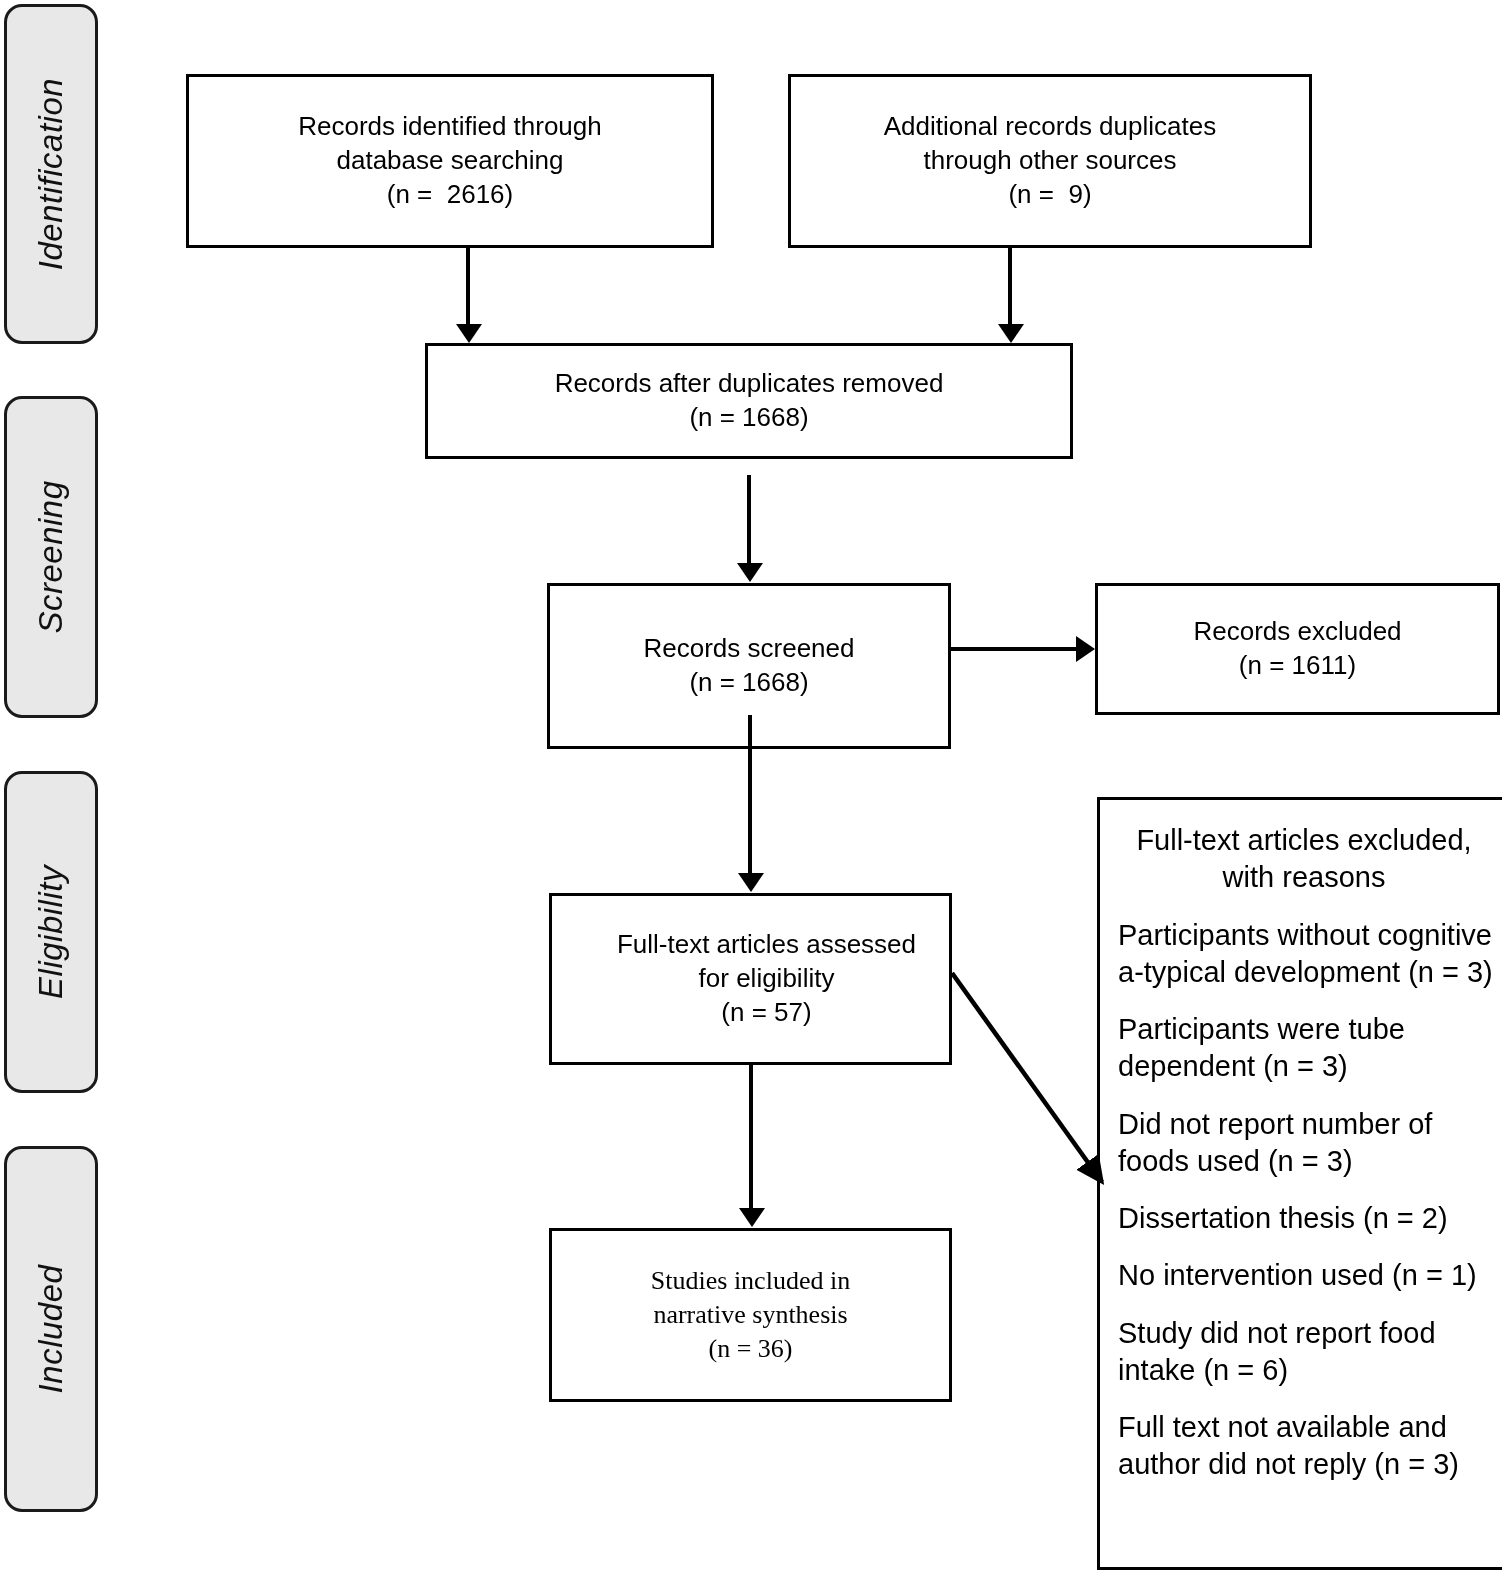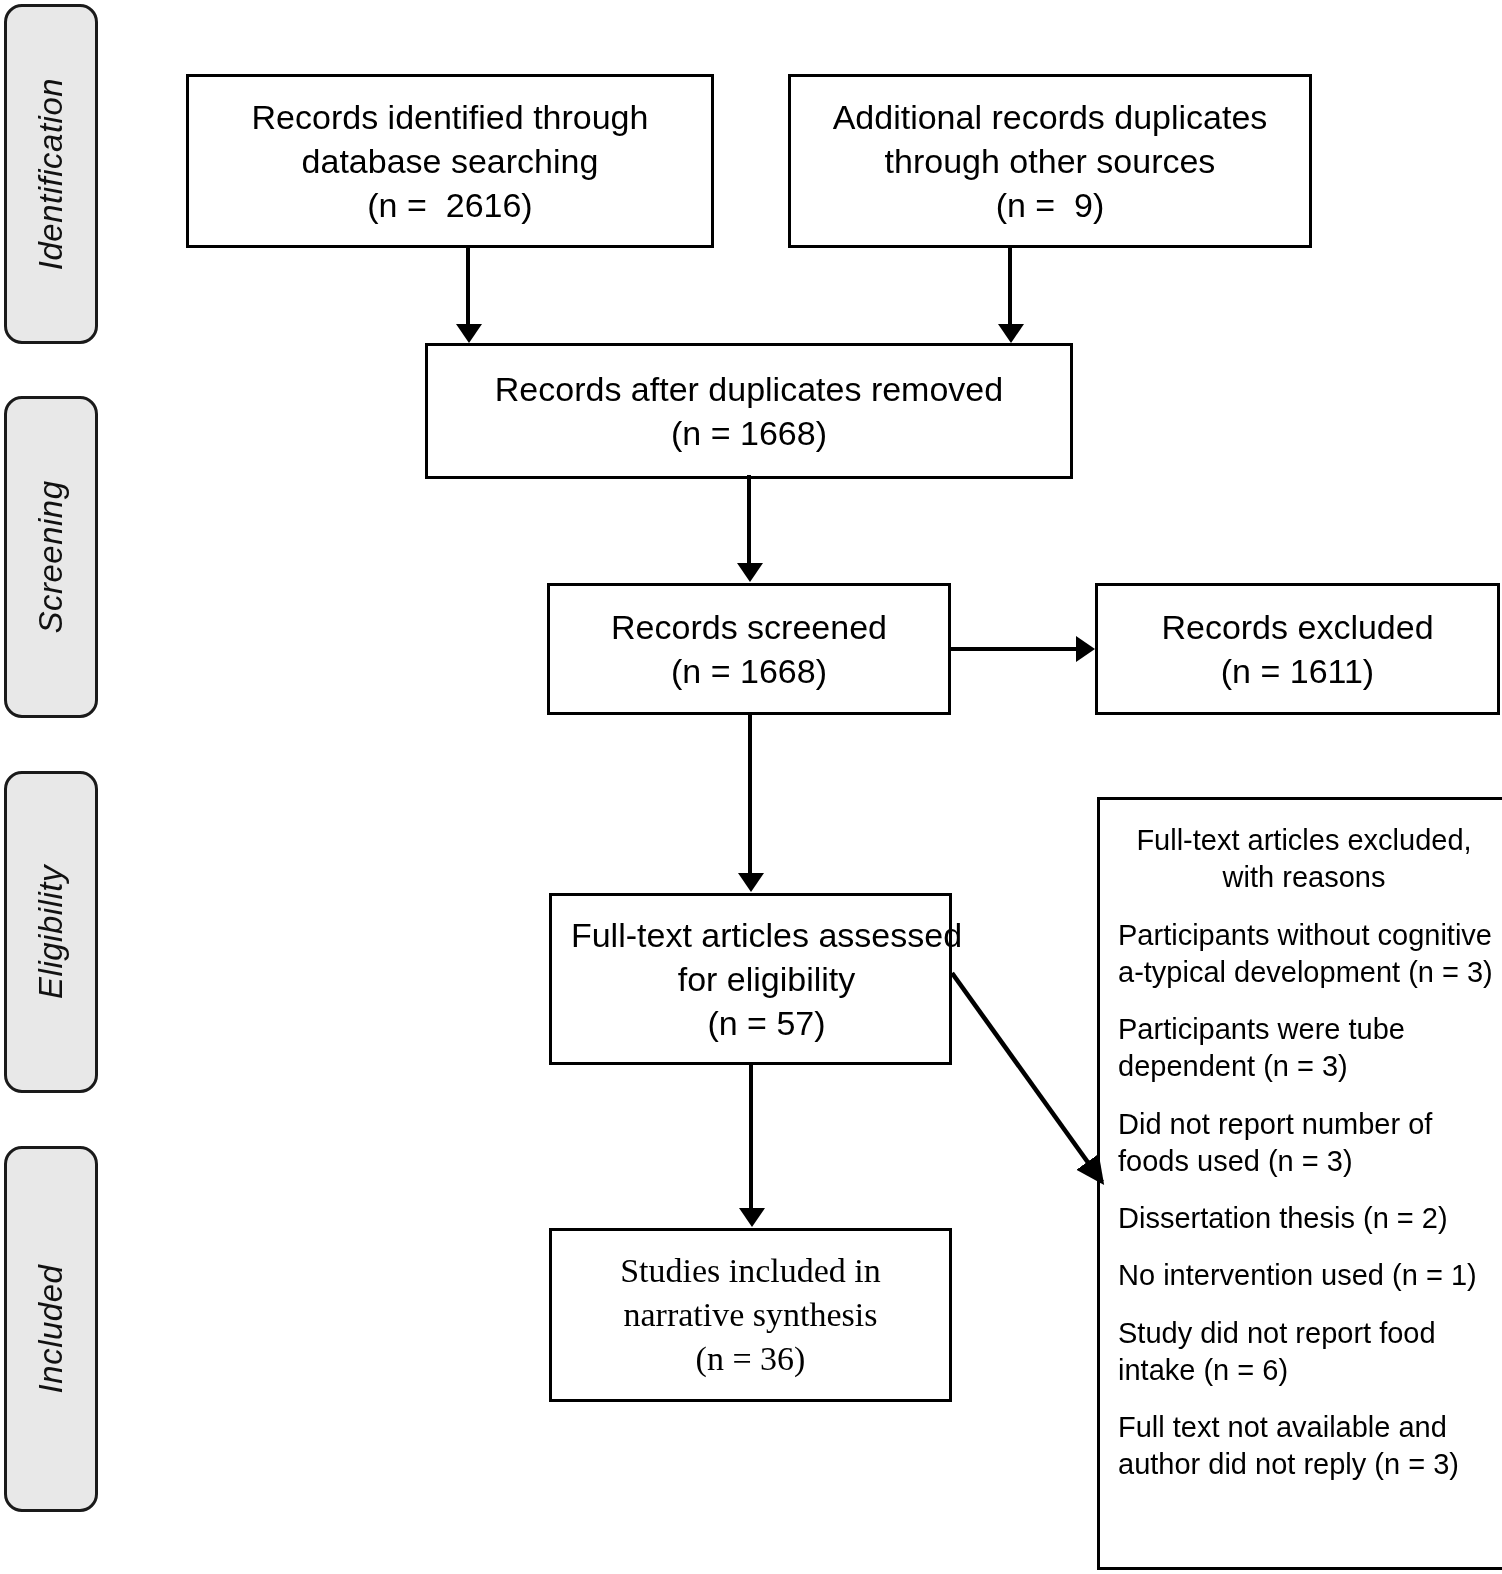--- a/index.html
+++ b/index.html
@@ -50,30 +50,30 @@
   .box {
     position: absolute;
     box-sizing: border-box;
     background: #ffffff;
     border: 3px solid #000000;
     display: flex;
     flex-direction: column;
     align-items: center;
     justify-content: center;
     text-align: center;
-    font-size: 34px;
+    font-size: 26px;
     line-height: 1.30;
     padding: 6px 12px;
   }
   .box .ln { display: block; white-space: pre; }
 
   #box-db-search    { left: 186px; top: 74px;  width: 528px; height: 174px; }
   #box-other-src    { left: 788px; top: 74px;  width: 524px; height: 174px; }
-  #box-duplicates   { left: 425px; top: 343px; width: 648px; height: 136px; }
-  #box-screened     { left: 547px; top: 583px; width: 404px; height: 132px; }
+  #box-duplicates   { left: 425px; top: 343px; width: 648px; height: 116px; }
+  #box-screened     { left: 547px; top: 583px; width: 404px; height: 166px; }
   #box-excluded     { left: 1095px;top: 583px; width: 405px; height: 132px; }
   #box-fulltext     { left: 549px; top: 893px; width: 403px; height: 172px; padding-left: 44px; }
   #box-included     { left: 549px; top: 1228px;width: 403px; height: 174px; font-family: Liberation Serif, serif; }
 
   
   #box-reasons {
     position: absolute;
     left: 1097px;
     top: 797px;
     width: 420px;

